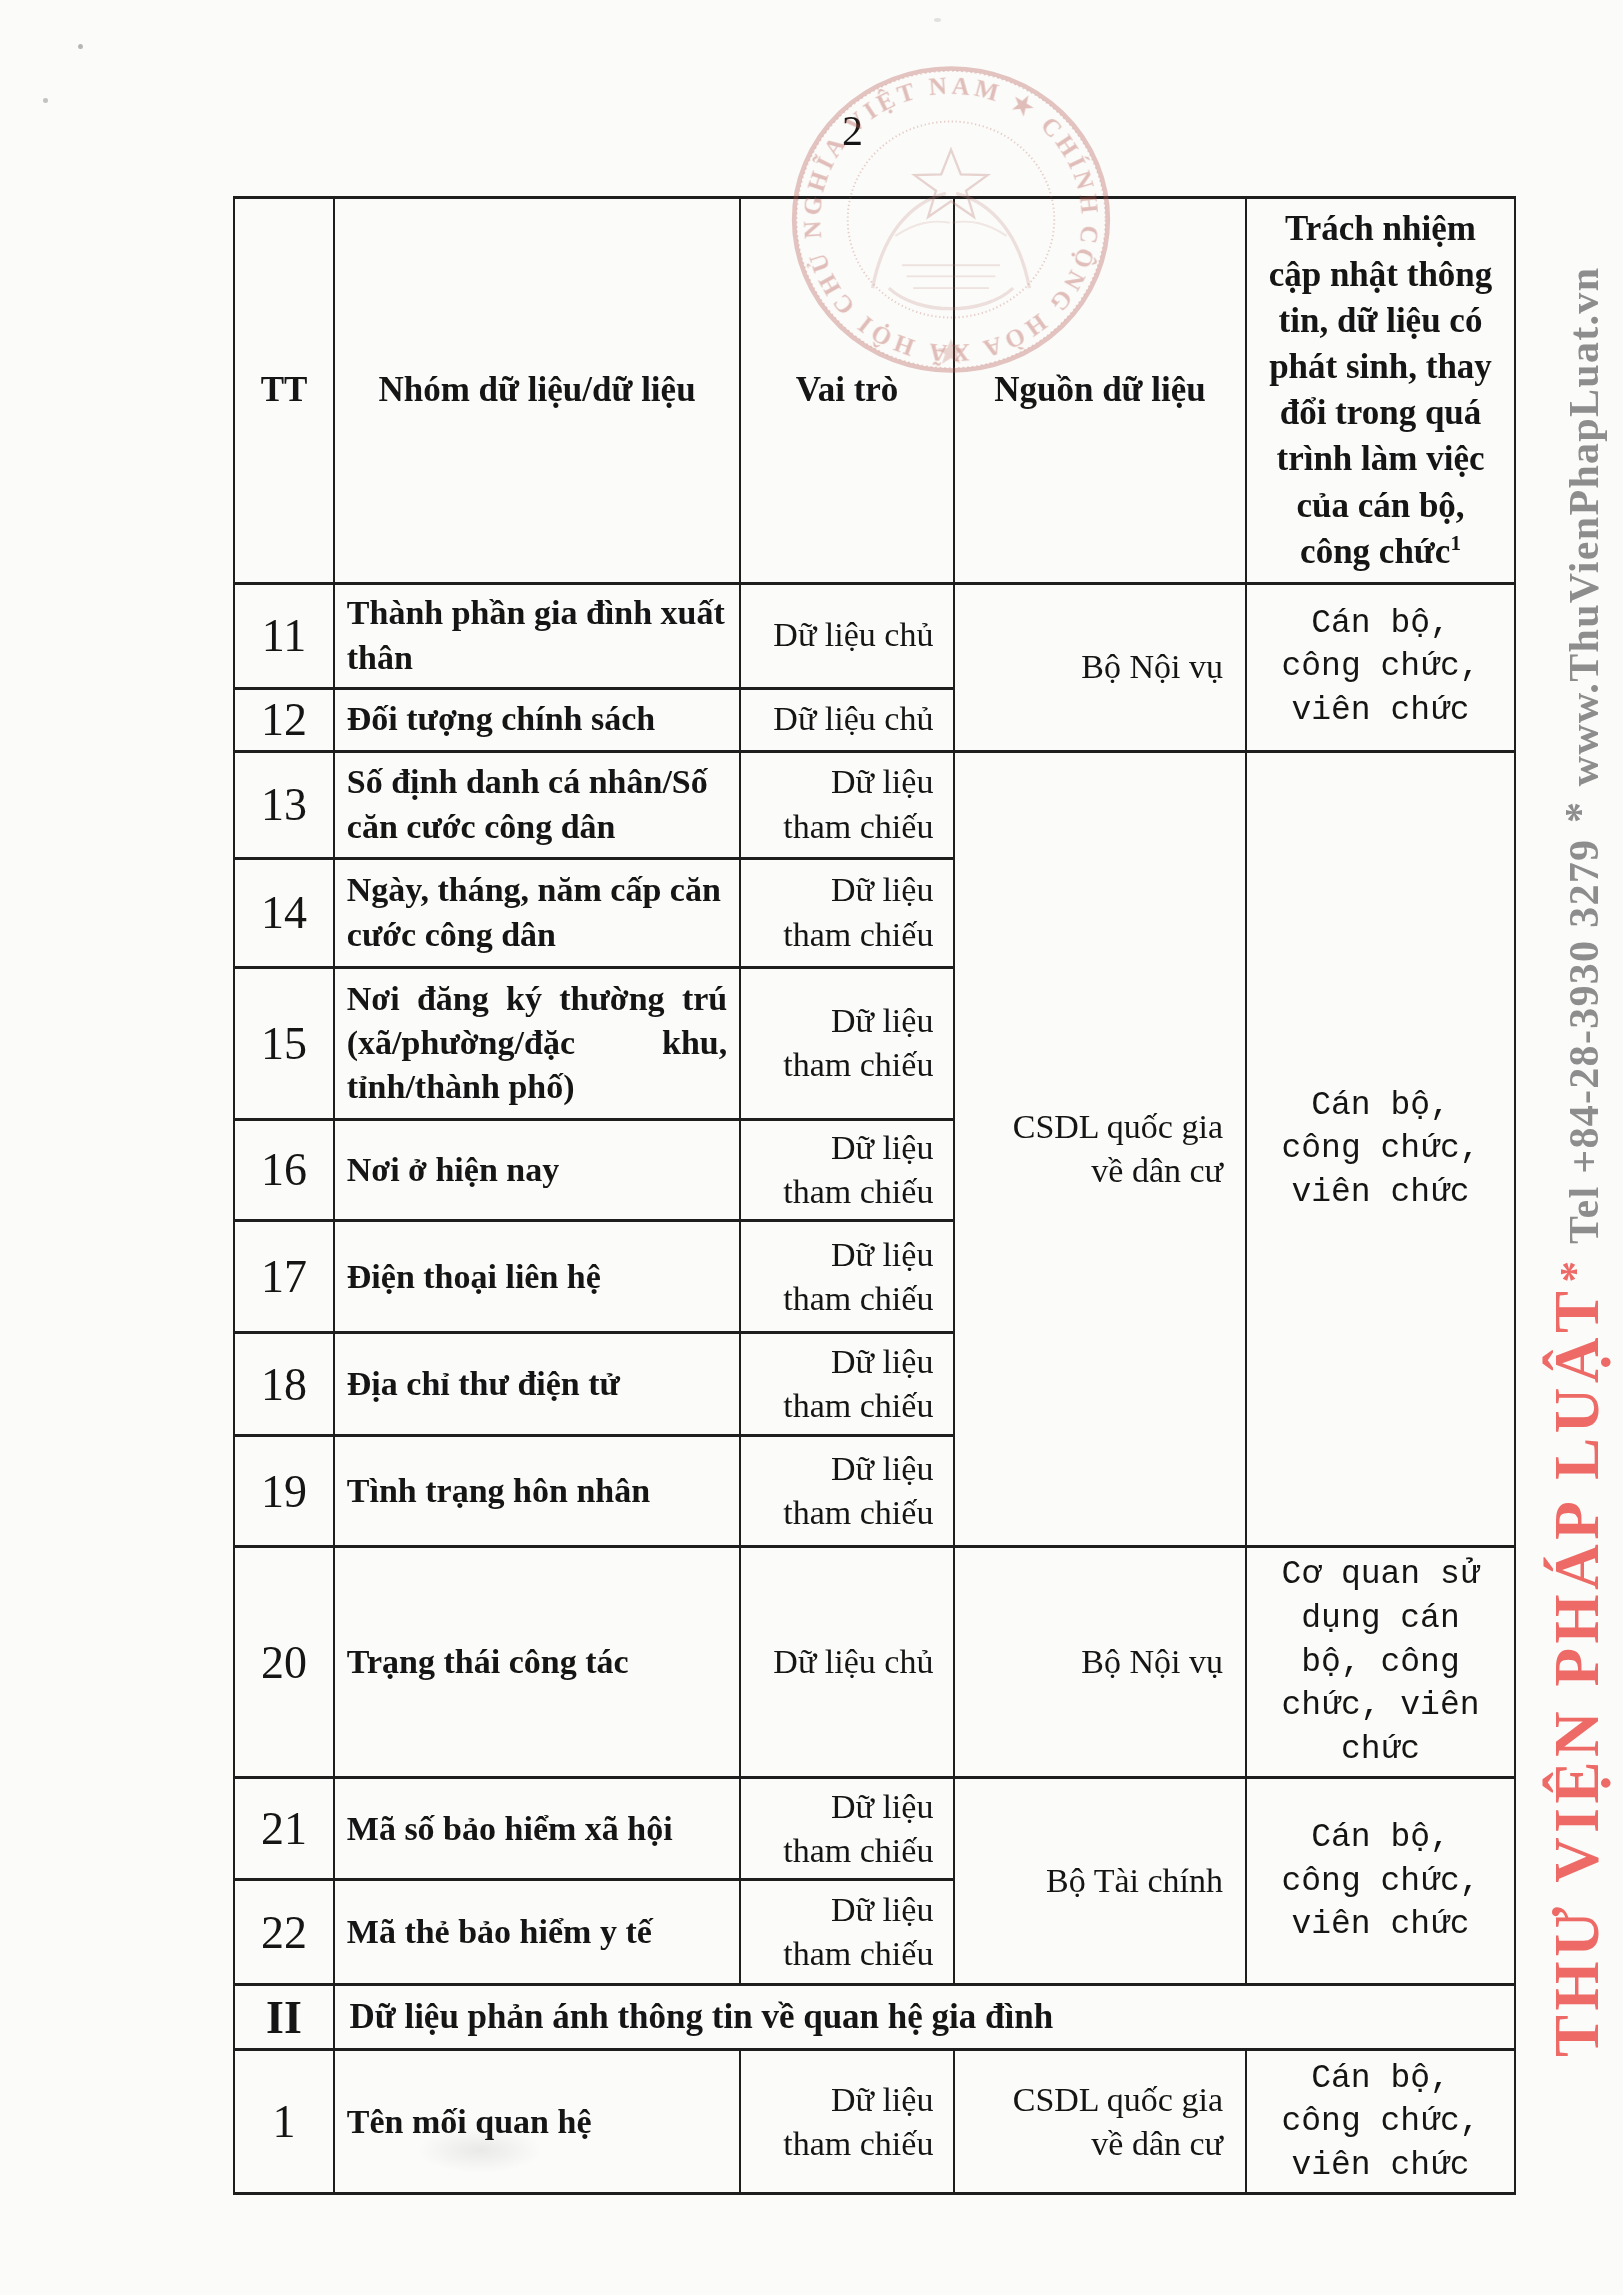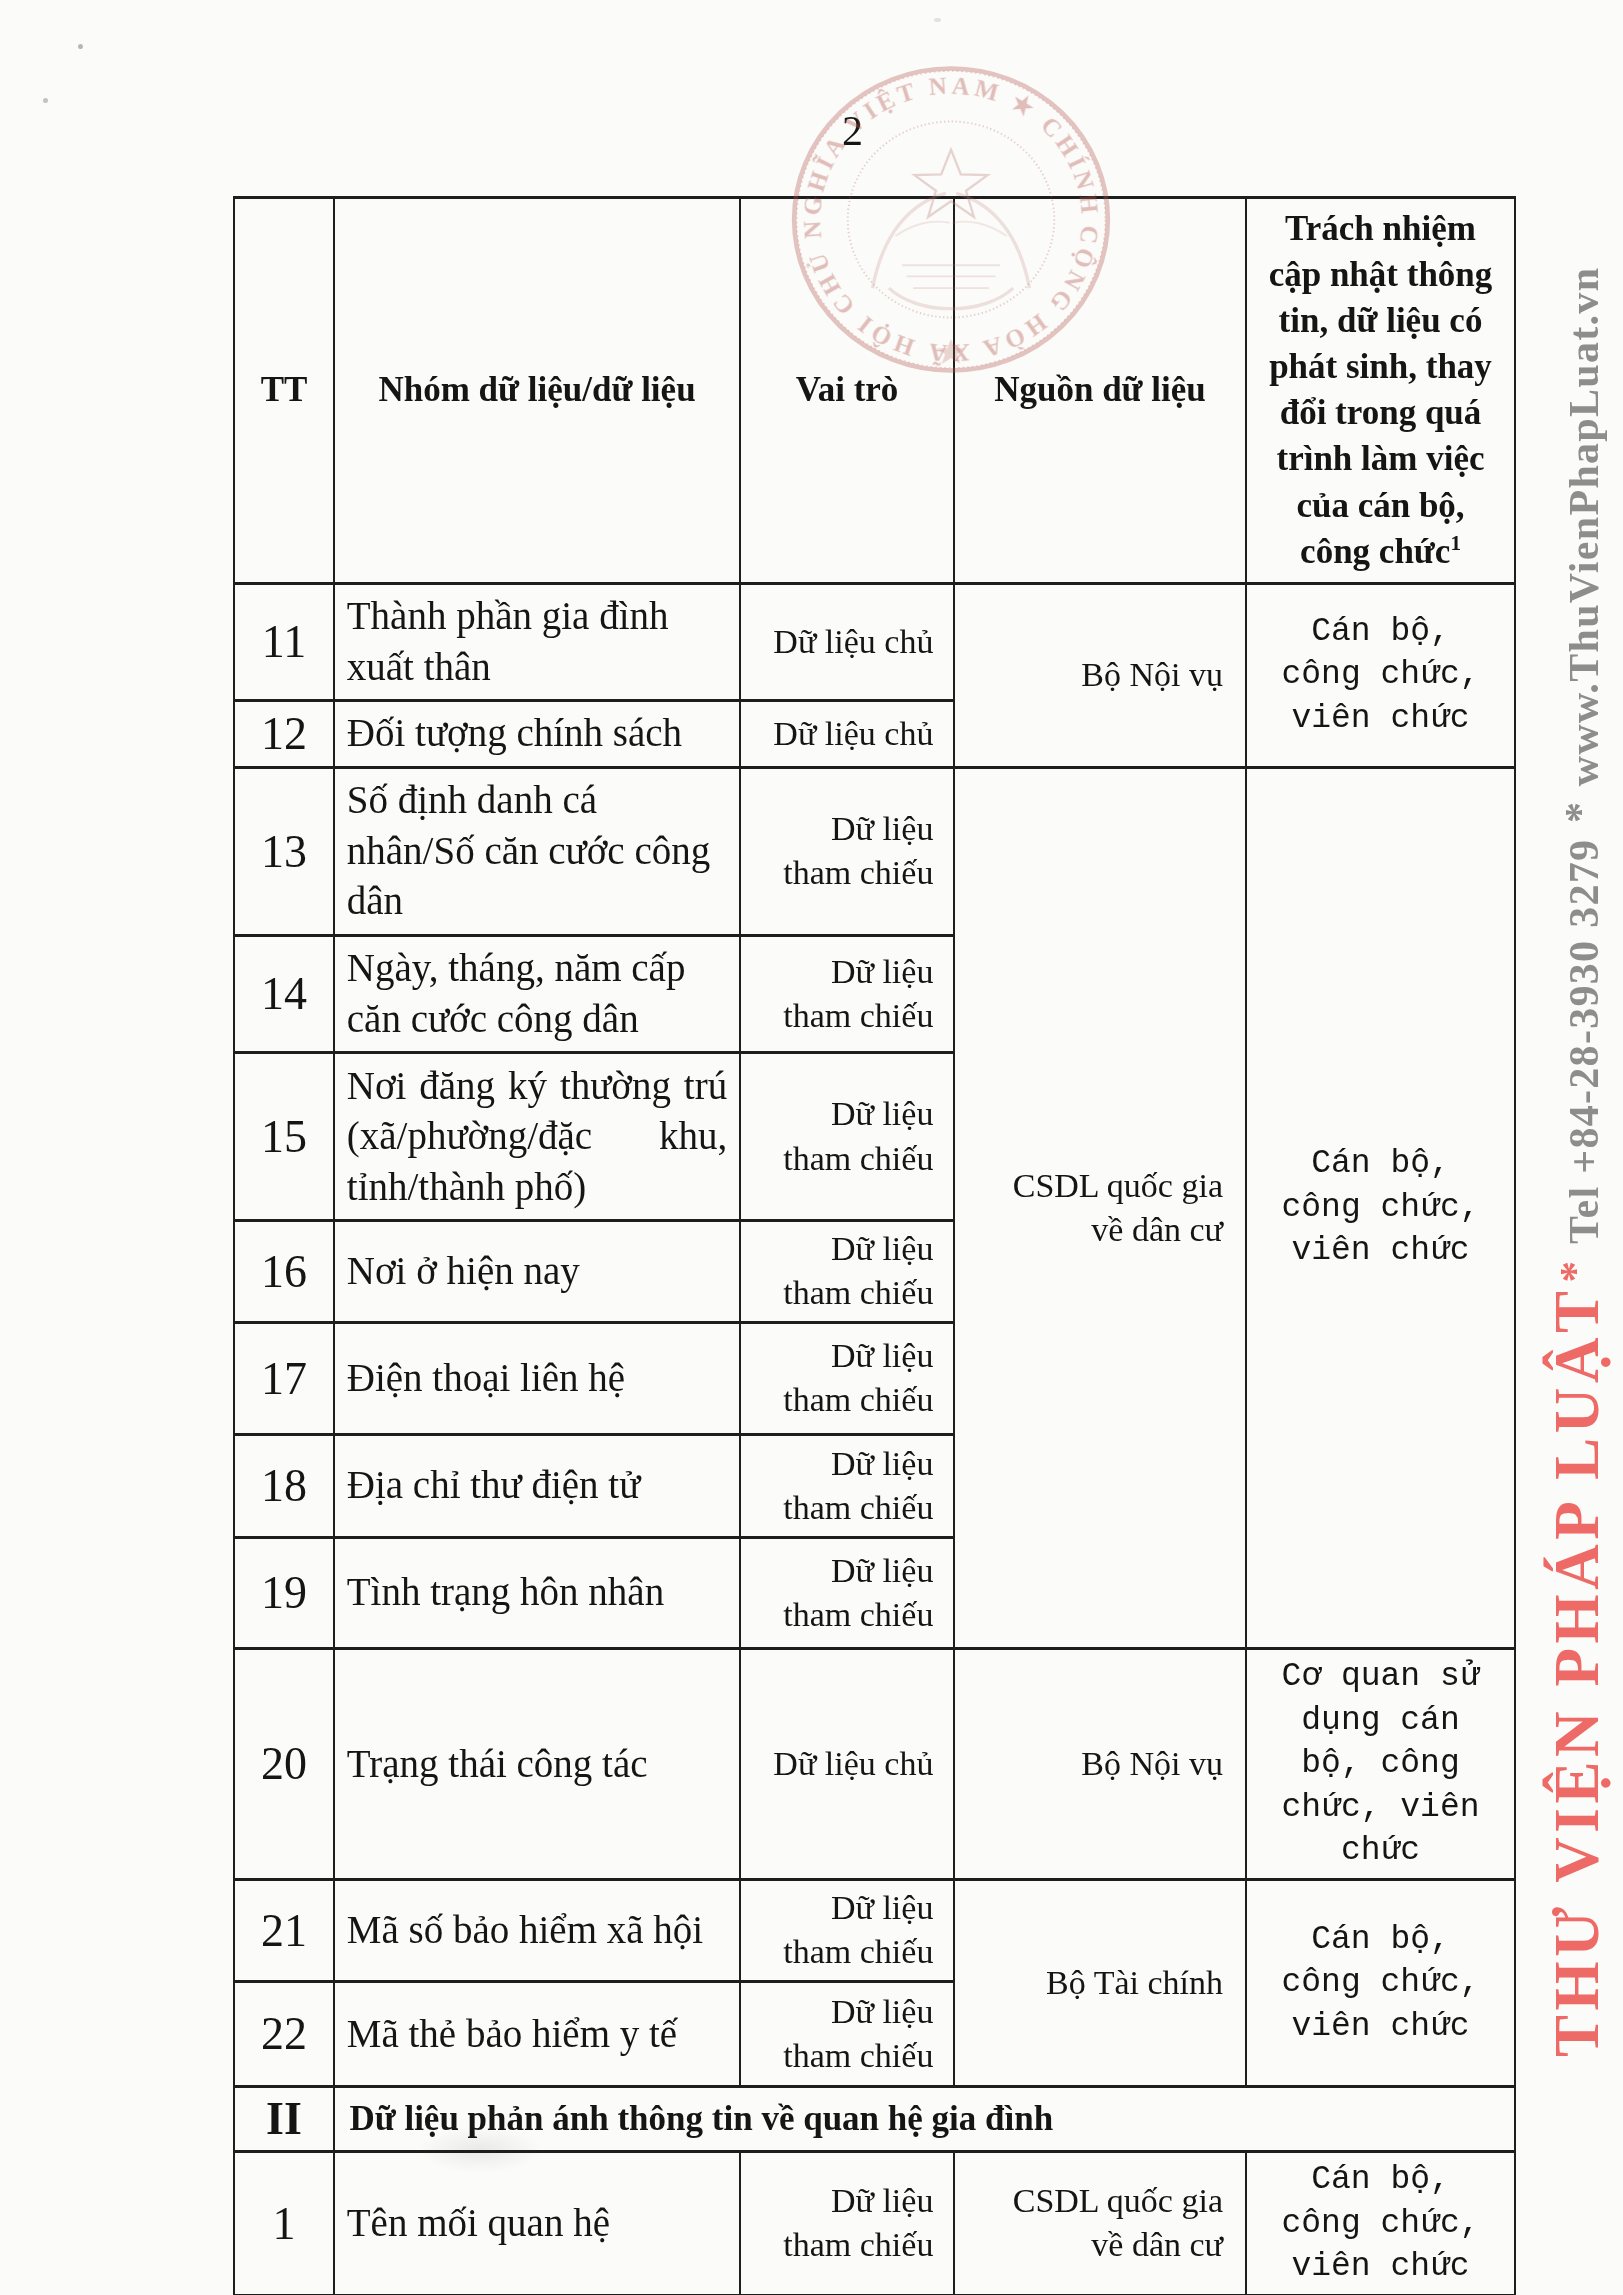--- a/index.html
+++ b/index.html
@@ -57,21 +57,21 @@
     border:2.6px solid #1e1e1e;
     border-top-width:3.3px;border-bottom-width:3.3px;
     vertical-align:middle;
     overflow:hidden;
   }
   table.doc th{
     font-weight:bold;font-size:35px;line-height:1.32;
     text-align:center;padding:6.5px 15.7px;margin-left:36px;
   }
   td.tt{ text-align:center;font-size:46px; }
-  td.name{ text-align:left;font-size:39px;line-height:1.3;padding:6.5px 11.8px; }
+  td.name{ text-align:left;font-size:34px;line-height:1.3;padding:6.5px 11.8px;font-weight:bold; }
   td.name.justify{ text-align:justify;margin-top:40px; }
   td.role{ text-align:right;font-size:34px;line-height:1.3;padding:5.2px 19.6px; }
   td.source{ text-align:right;font-size:34px;line-height:1.3;padding:5.2px 22px; }
   td.resp{ text-align:center;font-size:33px;line-height:1.32;padding:5.2px 15.7px;font-family:Liberation Mono, monospace; }
   tr.sec td{ font-weight:bold; }
   tr.sec td.title{ text-align:left;font-size:35px;padding:5.2px 14.4px; }
   sup.fn{ font-size:60%;line-height:0; }
 </style>
 </head>
 <body>

